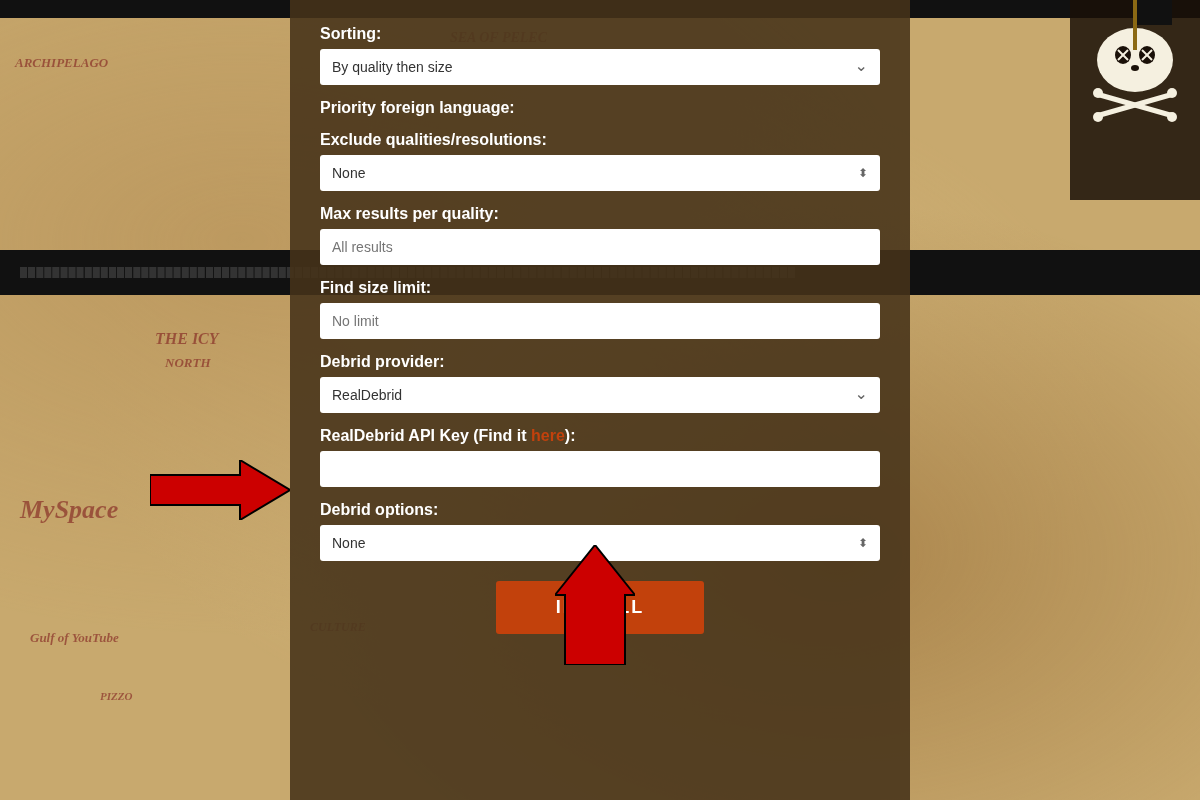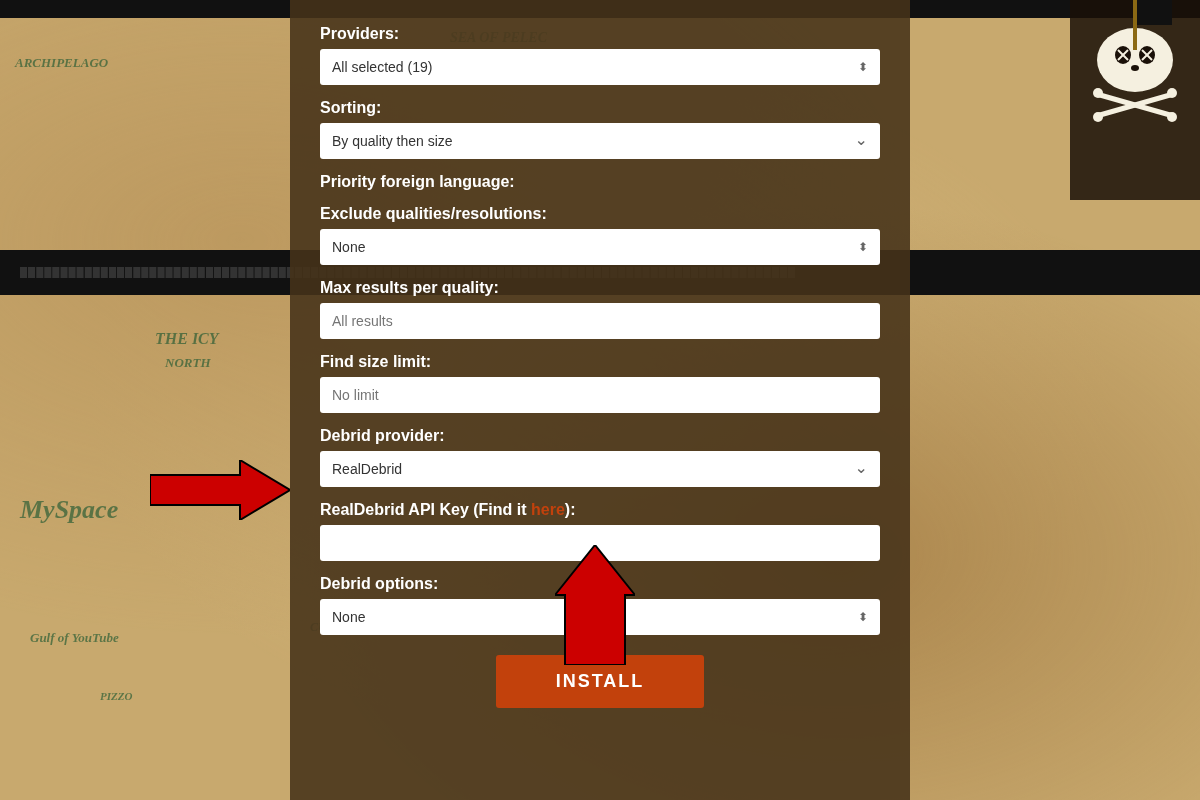--- a/index.html
+++ b/index.html
@@ -60,21 +60,21 @@
       font-size: 10px;
       padding-left: 20px;
       letter-spacing: 1px;
       overflow: hidden;
       white-space: nowrap;
     }
 
     
     .map-label {
       position: absolute;
-      color: #14532d;
+      color: #7f1d1d;
       font-family: 'Times New Roman', serif;
       font-style: italic;
       font-weight: bold;
       opacity: 0.6;
       z-index: 1;
     }
 
     .label-archipelago { top: 55px; left: 15px; font-size: 13px; }
     .label-icy { top: 330px; left: 155px; font-size: 16px; }
     .label-north { top: 355px; left: 165px; font-size: 13px; }
@@ -275,28 +275,20 @@
 <svg class="arrow-horizontal" viewBox="0 0 140 60" xmlns="http://www.w3.org/2000/svg">
   <polygon points="0,15 90,15 90,0 140,30 90,60 90,45 0,45" fill="#cc0000" stroke="#000" stroke-width="2"></polygon>
 </svg>
 
 <svg class="arrow-vertical" viewBox="0 0 80 120" xmlns="http://www.w3.org/2000/svg">
   <polygon points="10,120 10,50 0,50 40,0 80,50 70,50 70,120" fill="#cc0000" stroke="#000" stroke-width="2"></polygon>
 </svg>
 
 <div class="form-panel">
 
-  <div class="form-group">
-    <label class="form-label">Providers:</label>
-    <div class="form-select-wrapper">
-      <select class="form-select">
-        <option>All selected (19)</option>
-      </select>
-    </div>
-  </div>
 
   <div class="form-group">
     <label class="form-label">Sorting:</label>
     <div class="form-select-wrapper simple-arrow">
       <select class="form-select">
         <option>By quality then size</option>
       </select>
     </div>
   </div>
 

